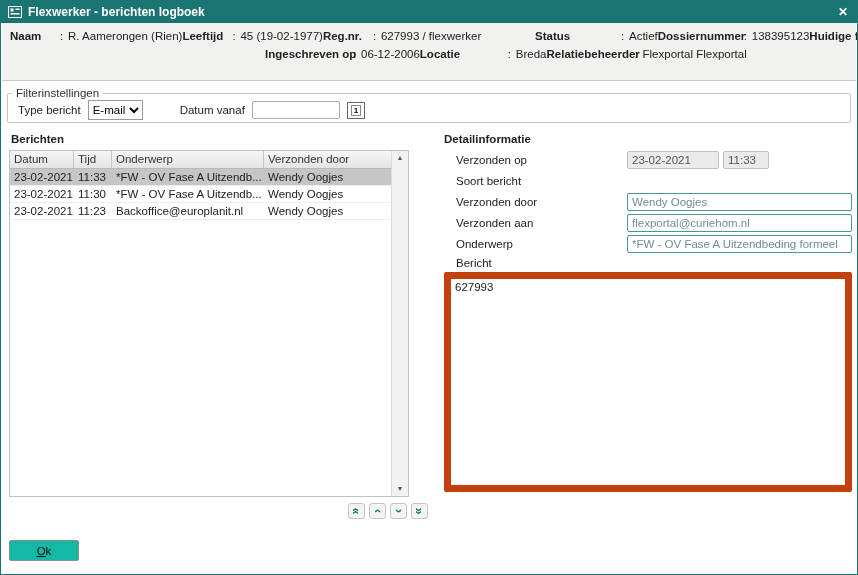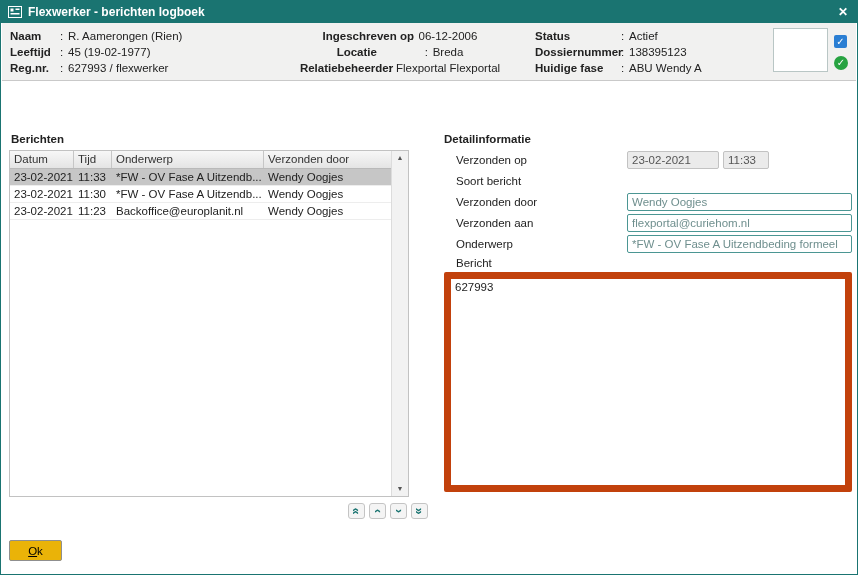--- a/index.html
+++ b/index.html
@@ -11,21 +11,21 @@
   
   .titlebar { position:absolute; left:0; top:0; right:0; height:22px; background:#1a7471; color:#fff;
               display:flex; align-items:center; gap:6px; padding:0 7px; }
   .titlebar .title { font-weight:bold; font-size:12px; flex:1; }
   .titlebar .close { font-weight:bold; font-size:12px; cursor:pointer; padding:0 2px; }
   .win-icon { display:inline-flex; }
 
   
   .hdr { position:absolute; left:1px; right:1px; top:22px; height:58px; background:#f1f1f0;
          border-bottom:1px solid #c9c9c9; display:flex; padding:5px 8px 0 8px; }
-  .hcol { display:flex; flex-direction:column; }
+  .hcol { display:flex; flex-direction:row; }
   .hcol.c1 { width:255px; }
   .hcol.c2 { width:270px;align-items:center; }
   .hcol.c3 { flex:1; }
   .hrow { display:flex; height:16px; line-height:16px; white-space:nowrap; }
   .hlabel { font-weight:bold; }
   .c1 .hlabel { width:50px; }
   .c2 .hlabel { width:88px; }
   .c3 .hlabel { width:86px; }
   .hsep { width:8px; }
   .photo-box { width:55px; height:44px; background:#fff; border:1px solid #b9c6c5; margin-left:auto; margin-right:6px; }
@@ -91,21 +91,21 @@
   .din.gray { background:#ebebeb; border:1px solid #c2c2c2; color:#555; }
   .din.w-date { width:92px; }
   .din.w-time { width:46px; }
 
   .bericht-label { position:absolute; left:455px; top:256px; }
   .bericht-area { position:absolute; left:443px; top:271px; width:408px; height:220px;
                   border:7px solid #c2410c; border-radius:2px; padding:2px 4px; font-size:11.5px; color:#222;
                   font-family:"Liberation Sans", sans-serif; resize:none; }
 
   
-  .ok-btn { position:absolute; left:8px; top:539px; width:53px; height:21px; background:#eab308;
+  .ok-btn { position:absolute; left:8px; top:539px; width:70px; height:21px; background:#14b8a6;
             border:1px solid #8f8f8f; border-radius:2px; font-size:11.5px; cursor:pointer;
             font-family:"Liberation Sans", sans-serif; }
   .ok-btn .u { text-decoration:underline; }
 </style>
 </head>
 <body>
 
 <div class="dialog">
 
   <div class="titlebar">
@@ -173,20 +173,34 @@
           <span class="hvalue">ABU Wendy A</span>
         </div>
     </div>
     <div class="photo-box"></div>
     <div class="status-icons">
       <span class="chk-blue">✓</span>
       <span class="chk-green">✓</span>
     </div>
   </div>
 
+  <fieldset class="filter">
+    <legend>Filterinstellingen</legend>
+    <div class="filter-row">
+      <label>Type bericht</label>
+      <select>
+        <option>E-mail</option>
+      </select>
+      <label class="lbl-datum">Datum vanaf</label>
+      <input class="inp-datum" value="" style="">
+      <button class="btn-cal">
+          <span>1</span>
+        </button>
+    </div>
+  </fieldset>
 
   <div class="sec-title t-berichten">Berichten</div>
   <div class="table-wrap">
     <div class="grid">
       <div class="thead">
         <span class="th c-datum">Datum</span>
         <span class="th c-tijd">Tijd</span>
         <span class="th c-ond">Onderwerp</span>
         <span class="th c-door">Verzonden door</span>
       </div>

